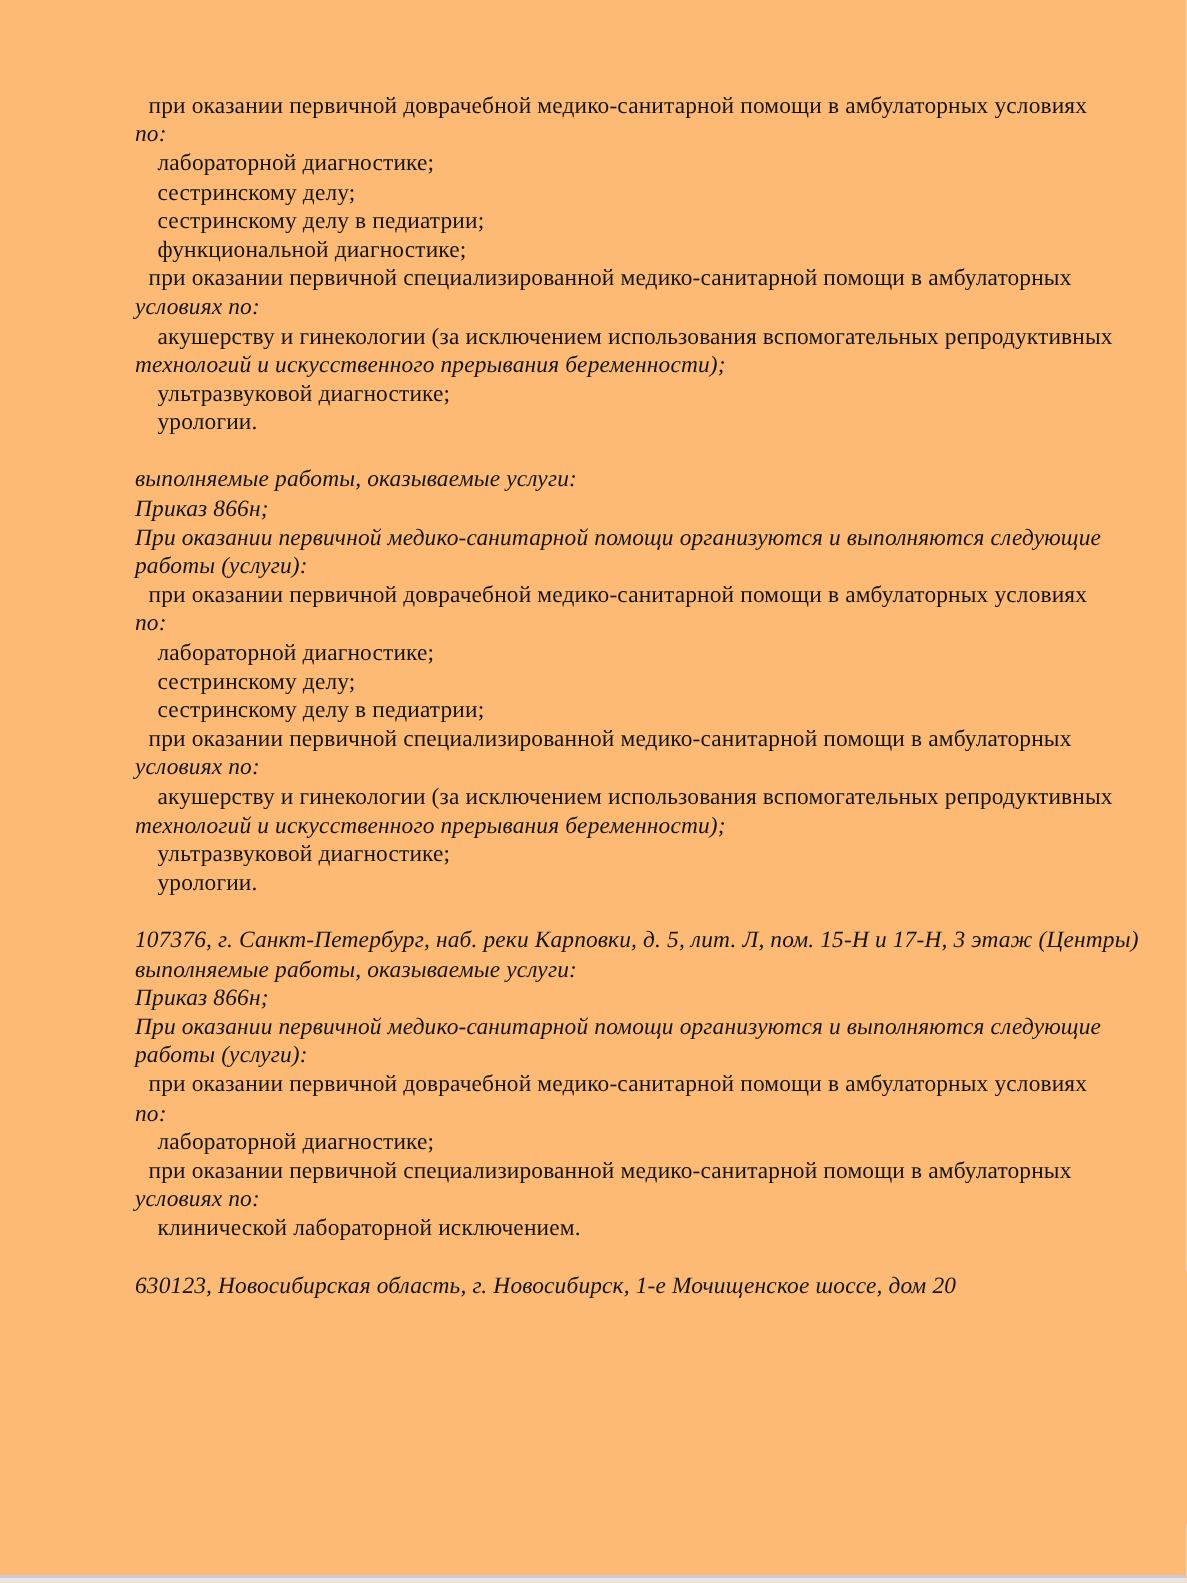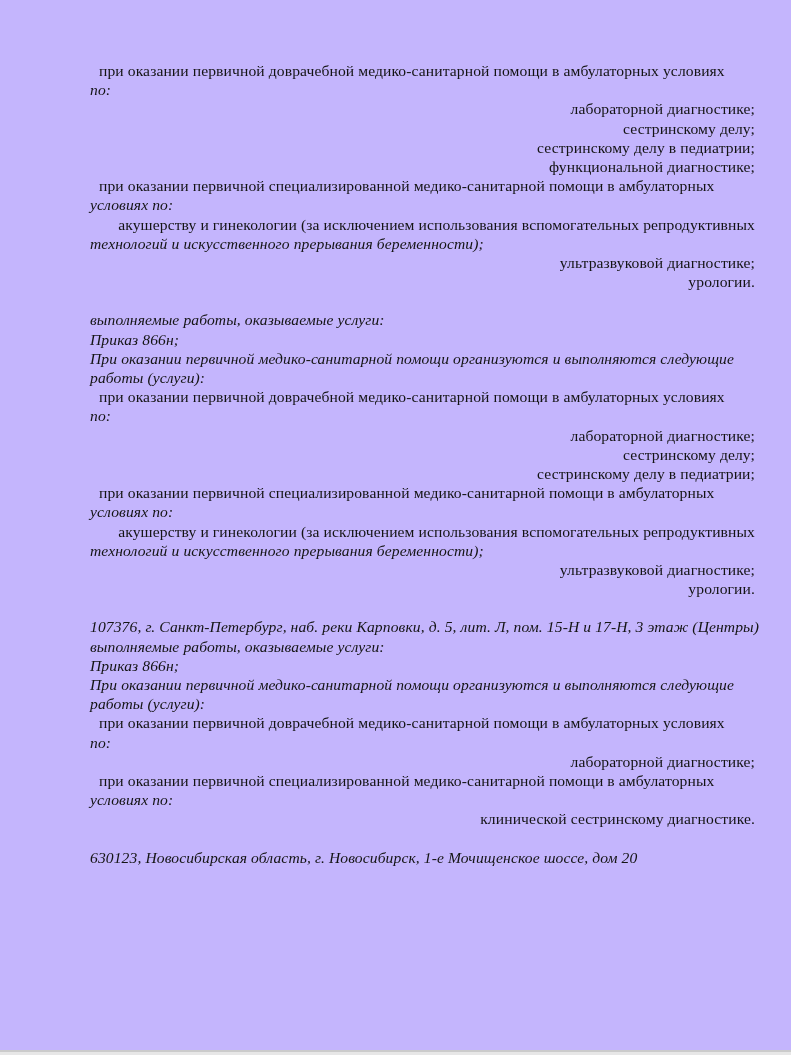--- a/index.html
+++ b/index.html
@@ -10,39 +10,39 @@
   body {
     width: 791px;
     height: 1055px;
     overflow: hidden;
     font-family: "Liberation Serif", "DejaVu Serif", serif;
   }
   .page {
     position: relative;
     width: 791px;
     height: 1055px;
-    background: #c4b5fd;
+    background: #fdba74;
   }
   .doc {
     position: absolute;
     left: 90px;
     top: 61px;
     width: 665px;
     font-size: 15.6px;
     line-height: 19.2px;
     color: #141414;
     letter-spacing: 0.1px;
   }
   .line {
     white-space: nowrap;
     height: 19.2px;
   }
   .indent-0 { padding-left: 0; font-style: italic; }
   .indent-1 { padding-left: 9px; }
-  .indent-2 { padding-left: 15px; text-align: right; }
+  .indent-2 { padding-left: 15px; }
   .blank { height: 19.2px; }
   .bottom-divider {
     position: absolute;
     left: 0;
     top: 1050px;
     width: 791px;
     height: 5px;
     background: linear-gradient(#cbcbcb 0 45%, #e7e7e7 45% 100%);
   }
 </style>
@@ -83,18 +83,18 @@
       <div class="line indent-0">107376, г. Санкт-Петербург, наб. реки Карповки, д. 5, лит. Л, пом. 15-Н и 17-Н, 3 этаж (Центры)</div>
       <div class="line indent-0">выполняемые работы, оказываемые услуги:</div>
       <div class="line indent-0">Приказ 866н;</div>
       <div class="line indent-0">При оказании первичной медико-санитарной помощи организуются и выполняются следующие</div>
       <div class="line indent-0">работы (услуги):</div>
       <div class="line indent-1">при оказании первичной доврачебной медико-санитарной помощи в амбулаторных условиях</div>
       <div class="line indent-0">по:</div>
       <div class="line indent-2">лабораторной диагностике;</div>
       <div class="line indent-1">при оказании первичной специализированной медико-санитарной помощи в амбулаторных</div>
       <div class="line indent-0">условиях по:</div>
-      <div class="line indent-2">клинической сестринскому диагностике.</div>
+      <div class="line indent-2">клинической лабораторной исключением.</div>
       <div class="line blank"></div>
       <div class="line indent-0">630123, Новосибирская область, г. Новосибирск, 1-е Мочищенское шоссе, дом 20</div>
     </div>
   <div class="bottom-divider"></div>
 </div>
 
 </body></html>

